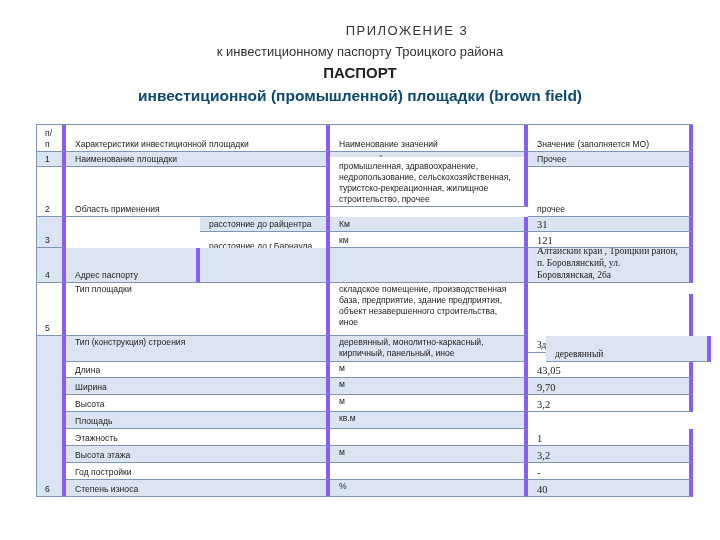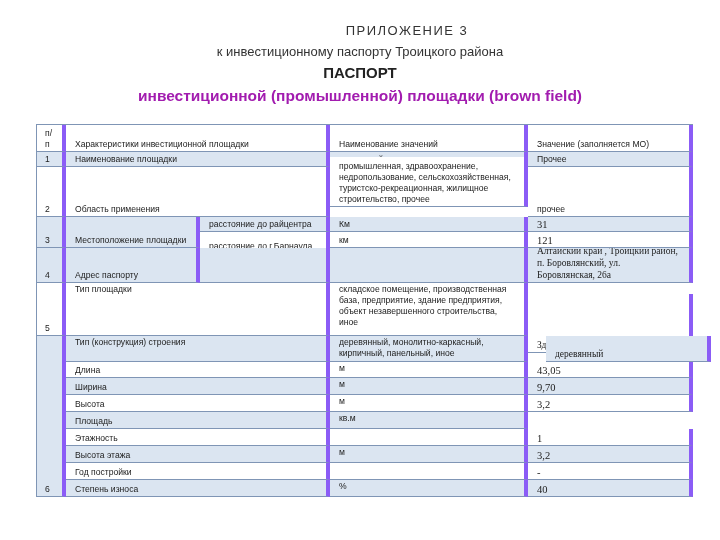--- a/index.html
+++ b/index.html
@@ -4,21 +4,21 @@
 <style>
   html, body { margin: 0; padding: 0; }
   body {
     width: 720px; height: 540px; background: #ffffff; position: relative; overflow: hidden;
     font-family: "Liberation Sans", sans-serif; color: #222;
   }
   .head { position: absolute; left: 0; width: 720px; text-align: center; }
   .h1 { top: 23px; font-size: 13px; letter-spacing: 1.5px; color: #333; margin-left: 47px; }
   .h2 { top: 44px; font-size: 13px; color: #333; }
   .h3 { top: 64px; font-size: 15px; font-weight: bold; color: #222; }
-  .h4 { top: 87px; font-size: 15.5px; font-weight: bold; color: #a21caf; }
+  .h4 { top: 87px; font-size: 15.5px; font-weight: bold; color: #0c4a6e; }
 
   .tbl { position: absolute; left: 36px; top: 124px; width: 657px; height: 373px; }
   .cell {
     position: absolute; box-sizing: border-box;
     border-right: 4px solid #8b5cf6; border-bottom: 1px solid #7f95b5;
     font-size: 8.6px; line-height: 11px; color: #222; padding: 1px 9px;
     display: flex; flex-direction: column; justify-content: flex-end; overflow: hidden;
   }
   .blue { background: #dbe5f1; }
   .white { background: #ffffff; }
@@ -48,21 +48,20 @@
   <div class="cell blue" style="left:30px;top:28px;width:264px;height:15px;">Наименование площадки</div>
   <div class="cell blue" style="left:294px;top:28px;width:198px;height:15px;">земельный участок, прочее</div>
   <div class="cell blue" style="left:492px;top:28px;width:165px;height:15px;">Прочее</div>
 
   <div class="cell white" style="left:0;top:43px;width:30px;height:50px;">2</div>
   <div class="cell white" style="left:30px;top:43px;width:264px;height:50px;">Область применения</div>
   <div class="cell white" style="left:294px;top:33px;width:198px;height:50px;">промышленная, здравоохранение, недропользование, сельскохозяйственная, туристско-рекреационная, жилищное строительство, прочее</div>
   <div class="cell white" style="left:492px;top:43px;width:165px;height:50px;">прочее</div>
 
   <div class="cell blue" style="left:0;top:93px;width:30px;height:31px;">3</div>
-  <div class="cell blue" style="left:30px;top:93px;width:134px;height:31px;">Местоположение площадки</div>
   <div class="cell blue" style="left:164px;top:93px;width:130px;height:15px;">расстояние до райцентра</div>
   <div class="cell blue" style="left:294px;top:93px;width:198px;height:15px;">Км</div>
   <div class="cell blue num" style="left:492px;top:93px;width:165px;height:15px;">31</div>
   <div class="cell white" style="left:164px;top:108px;width:130px;height:22px;">расстояние до г.Барнаула</div>
   <div class="cell white" style="left:294px;top:108px;width:198px;height:16px;">км</div>
   <div class="cell white num" style="left:492px;top:108px;width:165px;height:16px;">121</div>
 
   <div class="cell blue" style="left:0;top:124px;width:30px;height:35px;">4</div>
   <div class="cell blue" style="left:30px;top:124px;width:134px;height:35px;">Адрес паспорту</div>
   <div class="cell blue" style="left:164px;top:124px;width:130px;height:35px;"></div>

